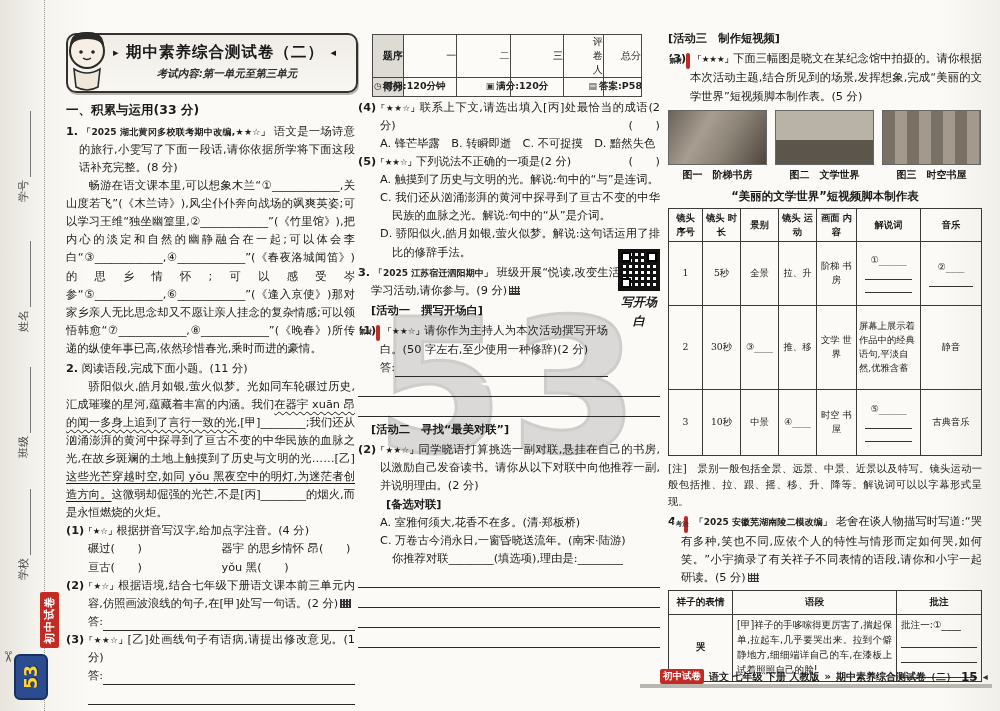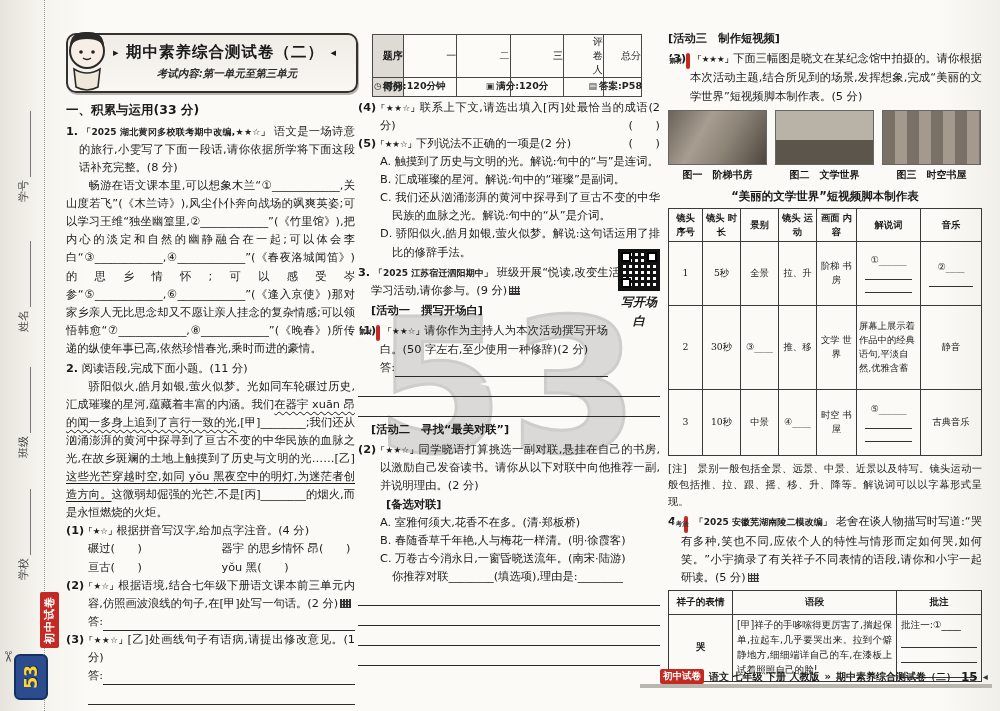--- a/index.html
+++ b/index.html
@@ -270,27 +270,27 @@
     <div class="wm">
       <div class="digits">53</div>
       <div class="star"></div>
     </div>
 
     <div class="z1">
       <div class="hang2">
         <span class="qnum">(4)</span><span class="stars">「★★☆」</span><span>联系上下文,请选出填入[丙]处最恰当的成语(2 分)</span>
         <span class="bracket-right">(　　)</span>
       </div>
+      <div class="opt-line">A. 锋芒毕露　B. 转瞬即逝　C. 不可捉摸　D. 黯然失色</div>
 
       <div class="hang2">
         <span class="qnum">(5)</span><span class="stars">「★★☆」</span><span>下列说法不正确的一项是(2 分)</span>
         <span class="bracket-right">(　　)</span>
       </div>
       <div class="opt-hang">A. 触摸到了历史与文明的光。解说:句中的“与”是连词。</div>
-      <div class="opt-hang">B. 汇成璀璨的星河。解说:句中的“璀璨”是副词。</div>
       <div class="opt-hang">C. 我们还从汹涌澎湃的黄河中探寻到了亘古不变的中华民族的血脉之光。解说:句中的“从”是介词。</div>
       <div class="opt-hang">D. 骄阳似火,皓月如银,萤火似梦。解说:这句话运用了排比的修辞手法。</div>
 
       <div class="hang" style="margin-top:2px;">
         <span class="qnum">3.</span>
         <span class="tag">「2025 江苏宿迁泗阳期中」</span>
         <span>班级开展“悦读,改变生活”综合性学习活动,请你参与。(9 分)</span><span class="mini-qr"></span>
       </div>
 
       <div class="activity" style="padding-left:13px;">[活动一　撰写开场白]</div>
@@ -317,21 +317,20 @@
       <div class="blank-line"></div>
       <div class="blank-line"></div>
 
       <div class="activity" style="padding-left:13px; margin-top:4px;">[活动二　寻找“最美对联”]</div>
 
       <div class="hang2">
         <span class="qnum">(2)</span><span class="stars">「★★☆」</span><span>同学晓语打算挑选一副对联,悬挂在自己的书房,以激励自己发奋读书。请你从以下对联中向他推荐一副,并说明理由。(2 分)</span>
       </div>
       <div style="padding-left:28px; font-weight:700;">[备选对联]</div>
       <div class="opt-hang">A. 室雅何须大,花香不在多。(清·郑板桥)</div>
-      <div class="opt-hang">B. 春随香草千年艳,人与梅花一样清。(明·徐霞客)</div>
       <div class="opt-hang">C. 万卷古今消永日,一窗昏晓送流年。(南宋·陆游)</div>
       <div style="padding-left:34px;">你推荐对联________(填选项),理由是:________</div>
       <div class="blank-line"></div>
       <div class="blank-line"></div>
       <div class="blank-line"></div>
       <div class="blank-line"></div>
     </div>
   </div>
 
   <div class="col" id="col3">

